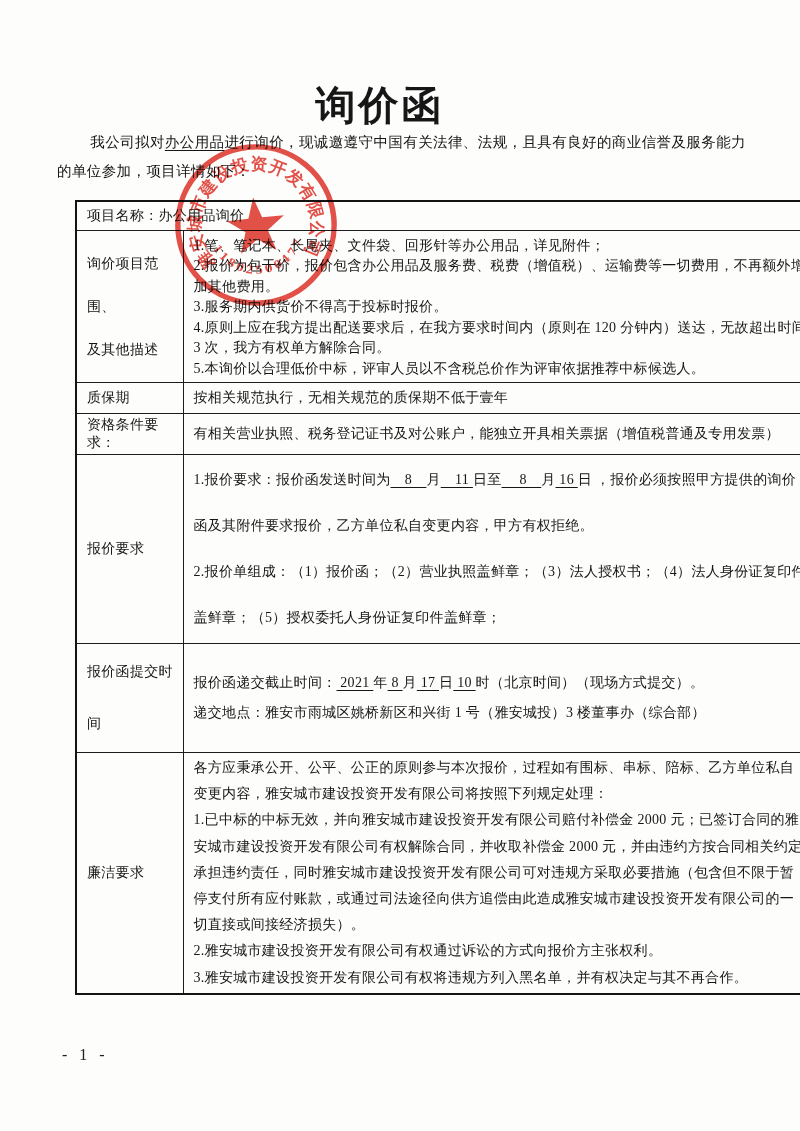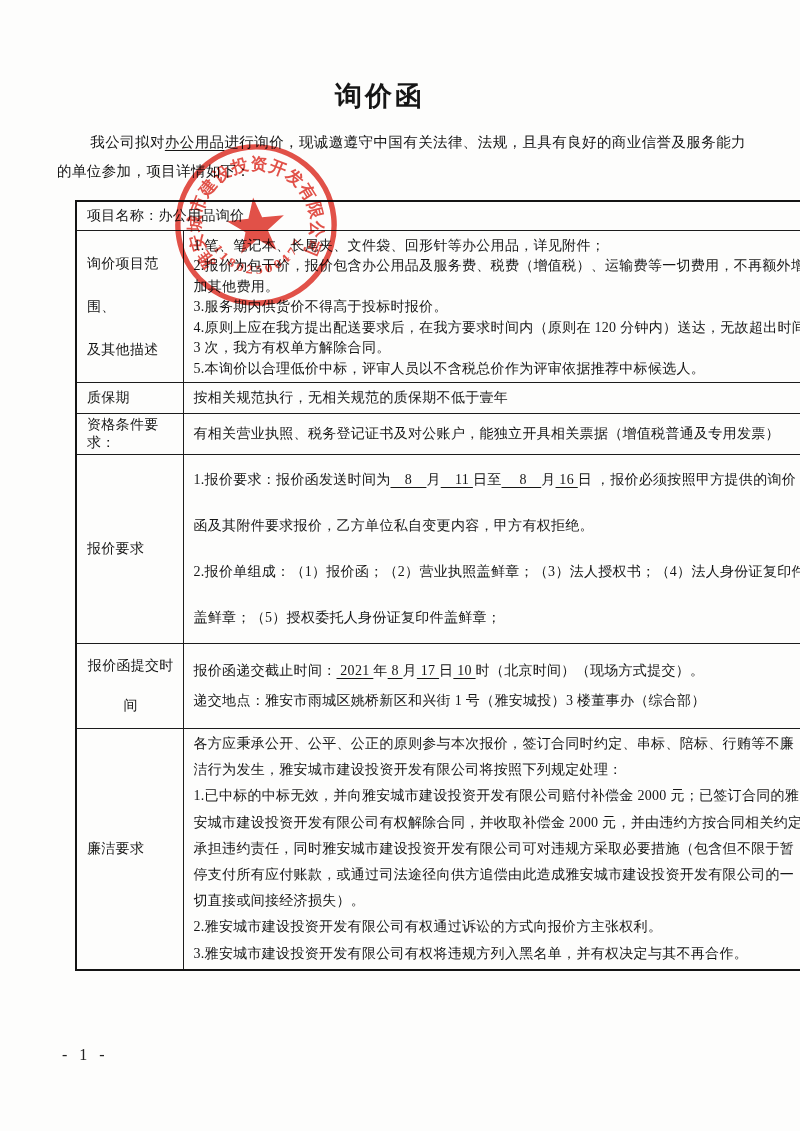--- a/index.html
+++ b/index.html
@@ -6,21 +6,21 @@
   body{
     width:800px;height:1131px;
     background:#fdfdfc;
     position:relative;
     font-family:"Liberation Serif","DejaVu Serif",serif;
     color:#161616;
     overflow:hidden;
   }
   .page-title{
     position:absolute;top:78px;left:0;width:760px;
-    text-align:center;font-size:27px;font-weight:700;
+    text-align:center;font-size:40px;font-weight:700;
     letter-spacing:3px;
   }
   .intro{
     position:absolute;top:128px;left:57px;width:690px;
     font-size:14.5px;line-height:29px;letter-spacing:0.4px;
     text-indent:2.3em;
   }
   .u{text-decoration:underline;text-underline-offset:3px;}
   table.doc{
     position:absolute;left:43px;top:200px;
@@ -41,21 +41,21 @@
     white-space:pre-line;
   }
   .tline{min-height:1em;}
   
   tr.r-scope td.val .tline{line-height:20.6px;}
   tr.r-scope td.val{padding-top:5px;}
   tr.r-quote td.val .tline{line-height:46px;}
   tr.r-submit td.val .tline{line-height:30px;}
   tr.r-integrity td.val .tline{line-height:26.2px;}
   tr.r-scope td.lbl{line-height:43px;}
-  tr.r-submit td.lbl{line-height:40px;text-align:center;}
+  tr.r-submit td.lbl{line-height:52px;}
   .page-num{
     position:absolute;left:62px;top:1046px;
     font-size:16px;letter-spacing:4px;color:#222;
   }
   .seal{
     position:absolute;left:172px;top:141px;width:168px;height:168px;
     transform:rotate(-6deg);
     opacity:0.87;
     mix-blend-mode:multiply;
     pointer-events:none;
@@ -111,21 +111,21 @@
     <td class="lbl">报价函提交时
 间</td>
     <td class="val" colspan="3">
           <div class="tline"><span>报价函递交截止时间：</span><span class="u"> 2021 </span><span>年</span><span class="u"> 8 </span><span>月</span><span class="u"> 17 </span><span>日</span><span class="u"> 10 </span><span>时（北京时间）（现场方式提交）。</span></div>
           <div class="tline"><span>递交地点：雅安市雨城区姚桥新区和兴街 1 号（雅安城投）3 楼董事办（综合部）</span></div>
         </td>
   </tr>
   <tr class="r-integrity" style="height:242px">
     <td class="lbl">廉洁要求</td>
     <td class="val" colspan="3">
-          <div class="tline"><span>各方应秉承公开、公平、公正的原则参与本次报价，签订合同时约定、串标、陪标、行贿等不廉洁行为发生，雅安城市建设投资开发有限公司将按照下列规定处理：</span></div>
+          <div class="tline"><span>各方应秉承公开、公平、公正的原则参与本次报价，过程如有围标、串标、陪标、乙方单位私自变更内容，雅安城市建设投资开发有限公司将按照下列规定处理：</span></div>
           <div class="tline"><span>1.已中标的中标无效，并向雅安城市建设投资开发有限公司赔付补偿金 2000 元；已签订合同的雅安城市建设投资开发有限公司有权解除合同，并收取补偿金 2000 元，并由违约方按合同相关约定承担违约责任，同时雅安城市建设投资开发有限公司可对违规方采取必要措施（包含但不限于暂停支付所有应付账款，或通过司法途径向供方追偿由此造成雅安城市建设投资开发有限公司的一切直接或间接经济损失）。</span></div>
           <div class="tline"><span>2.雅安城市建设投资开发有限公司有权通过诉讼的方式向报价方主张权利。</span></div>
           <div class="tline"><span>3.雅安城市建设投资开发有限公司有权将违规方列入黑名单，并有权决定与其不再合作。</span></div>
         </td>
   </tr>
 </tbody>
   </table>
 
 <svg class="seal" viewBox="0 0 200 200">
   <circle cx="100" cy="100" r="93" fill="none" stroke="#df372e" stroke-width="6.5"></circle>

